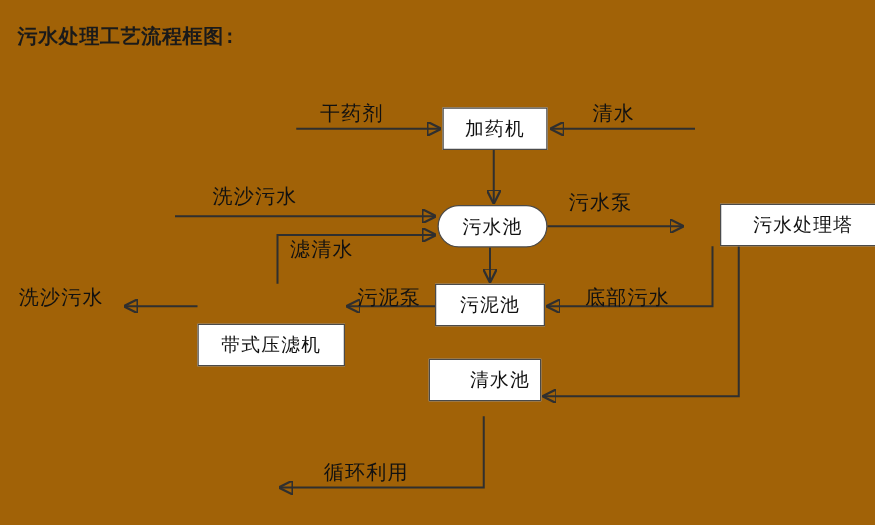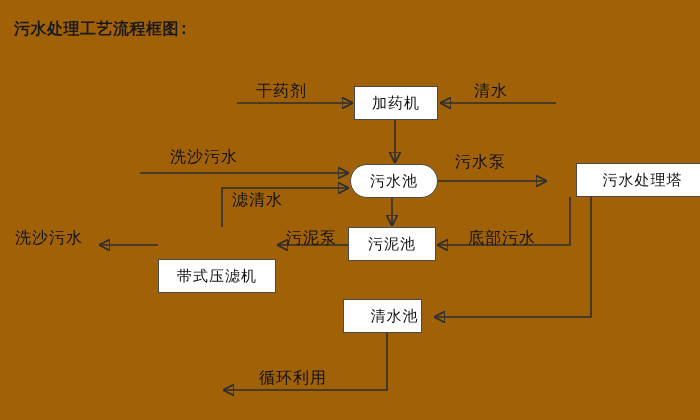--- a/index.html
+++ b/index.html
@@ -111,21 +111,21 @@
   </div>
 
   <div class="node" style="left:158px; top:227px; width:118px; height:34px;margin-top:32px;">
     <span>带式压滤机</span>
   </div>
 
   <div class="node" style="left:348px; top:227px; width:88px; height:34px;">
     <span>污泥池</span>
   </div>
 
-  <div class="node" style="left:343px; top:299px; width:79px; height:34px;padding-left:24px;">
+  <div class="node" style="left:343px; top:287px; width:90px; height:34px;padding-left:24px;">
     <span>清水池</span>
   </div>
 
   <div class="edge-label" style="left:256px; top:81px;">干药剂</div>
 
   <div class="edge-label" style="left:474px; top:81px;">清水</div>
 
   <div class="edge-label" style="left:170px; top:147px;">洗沙污水</div>
 
   <div class="edge-label" style="left:232px; top:190px;">滤清水</div>

